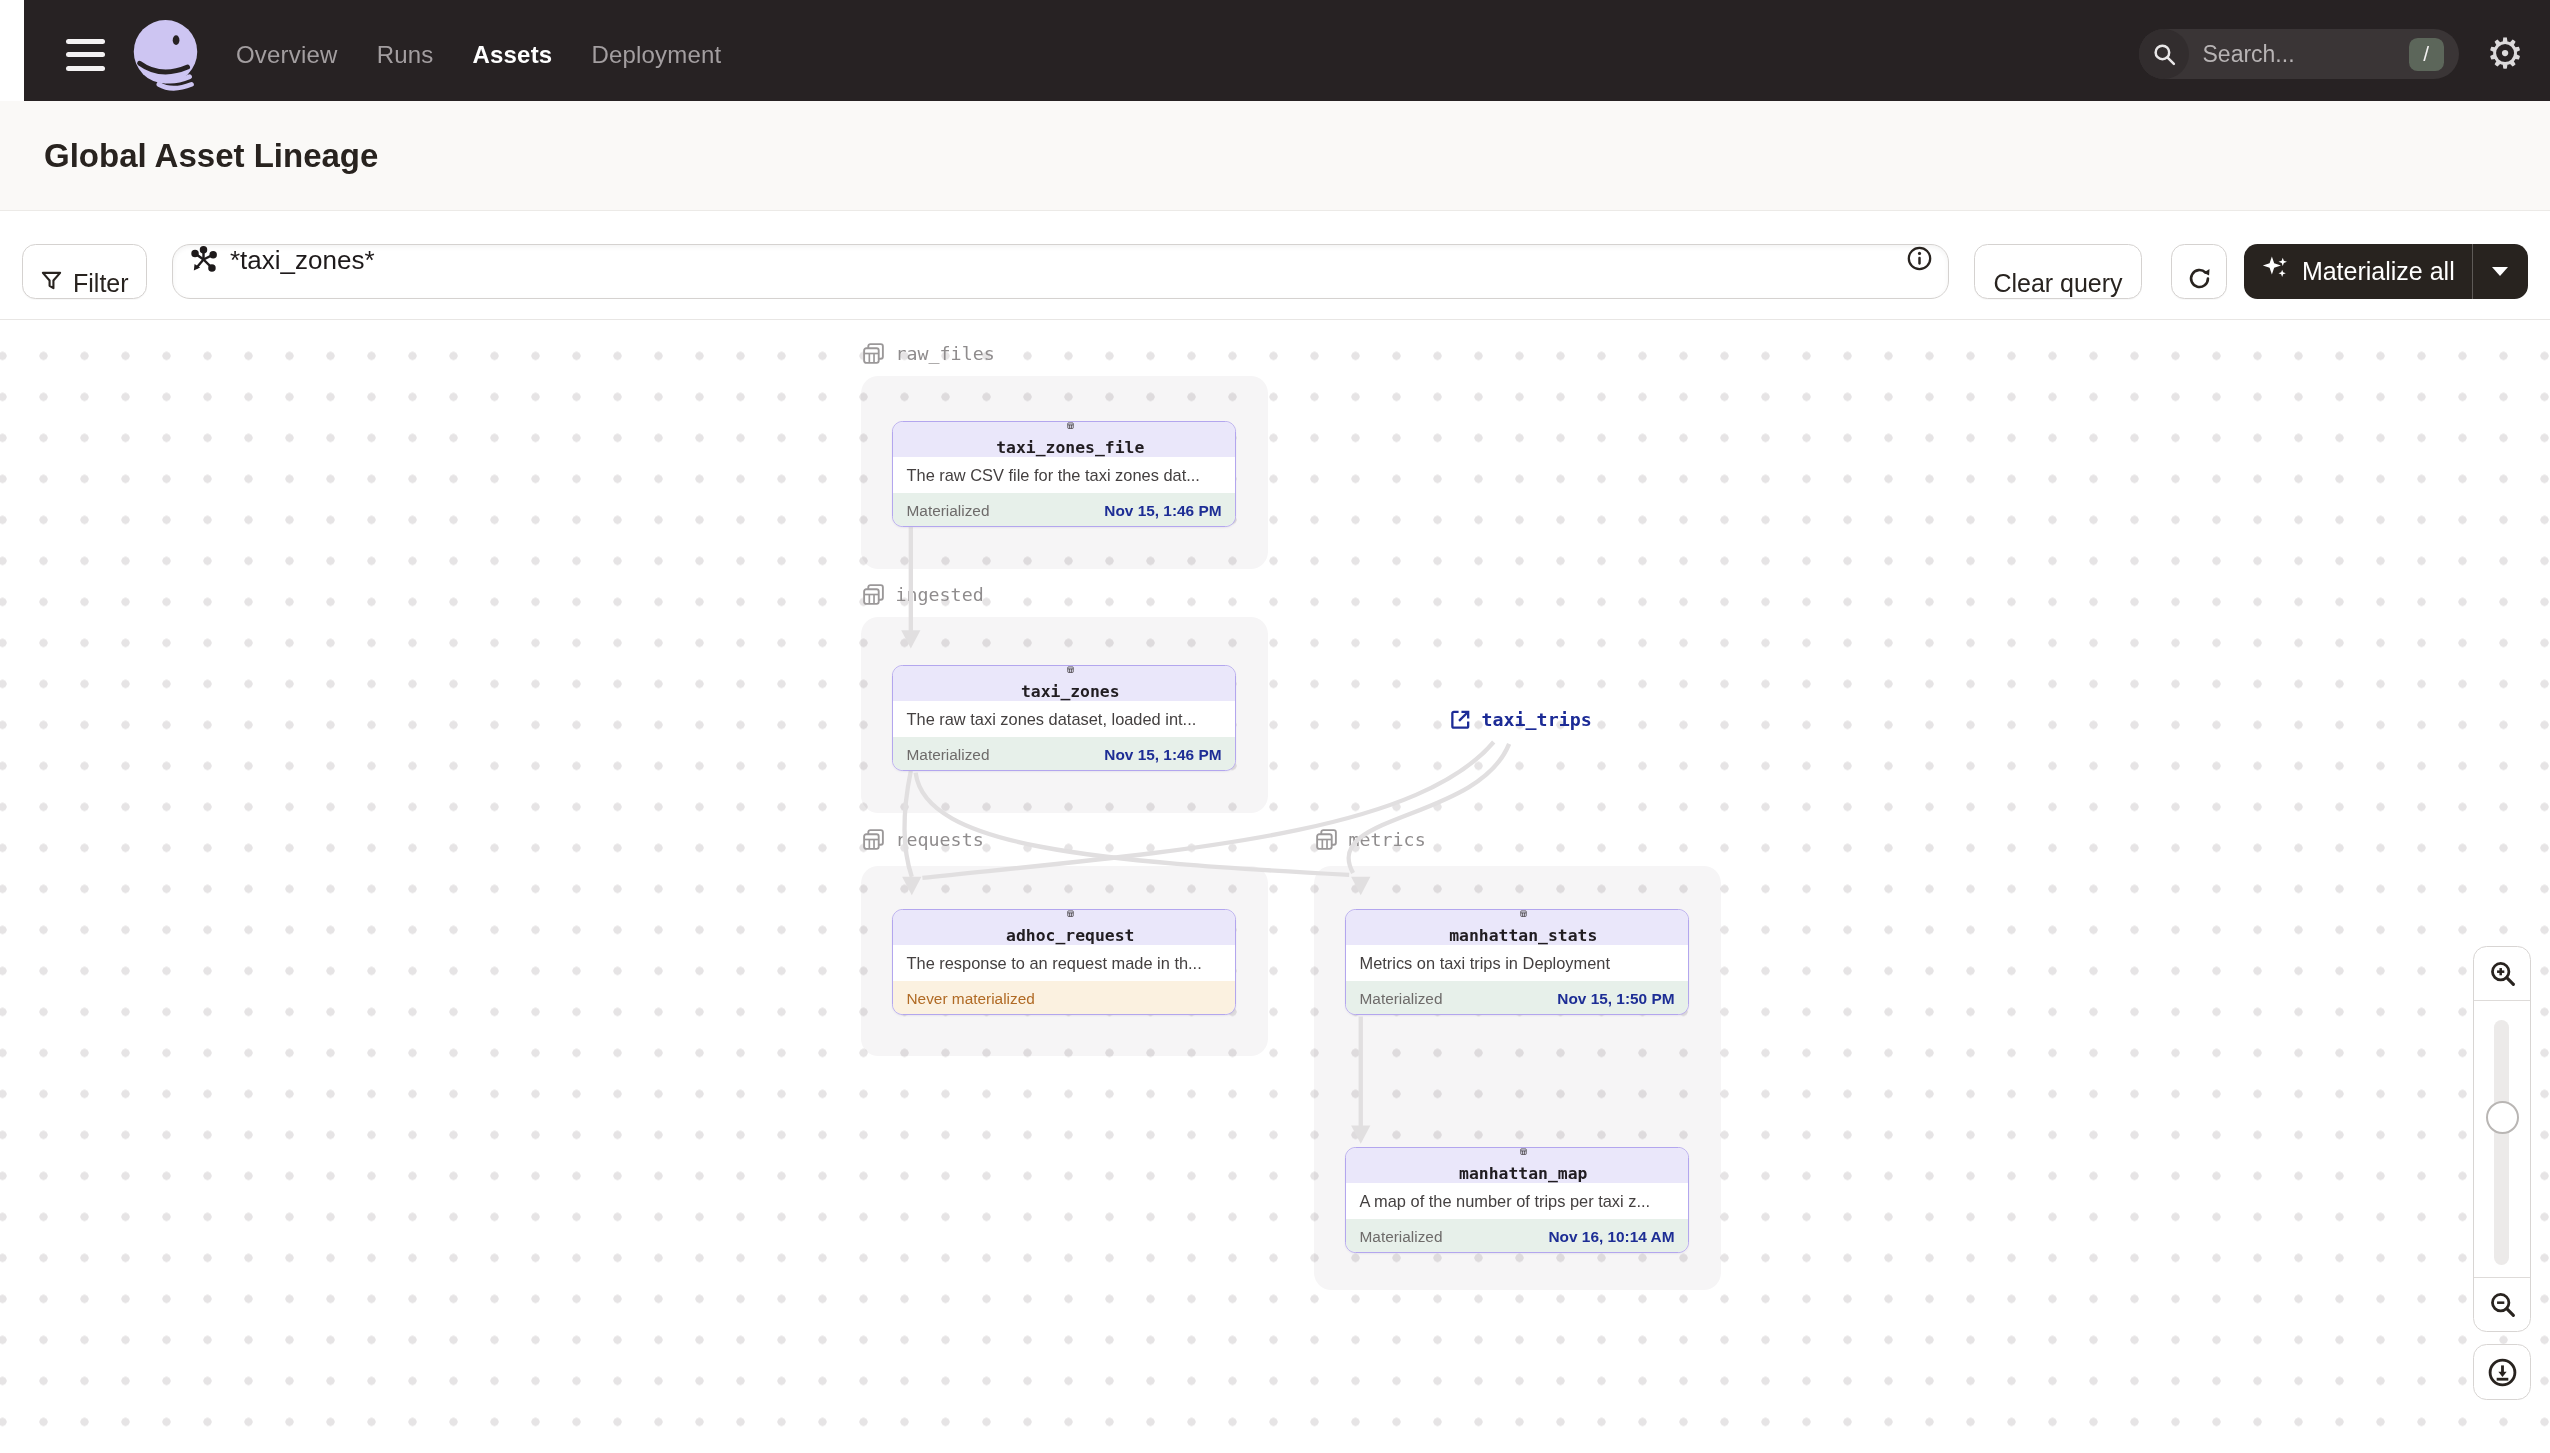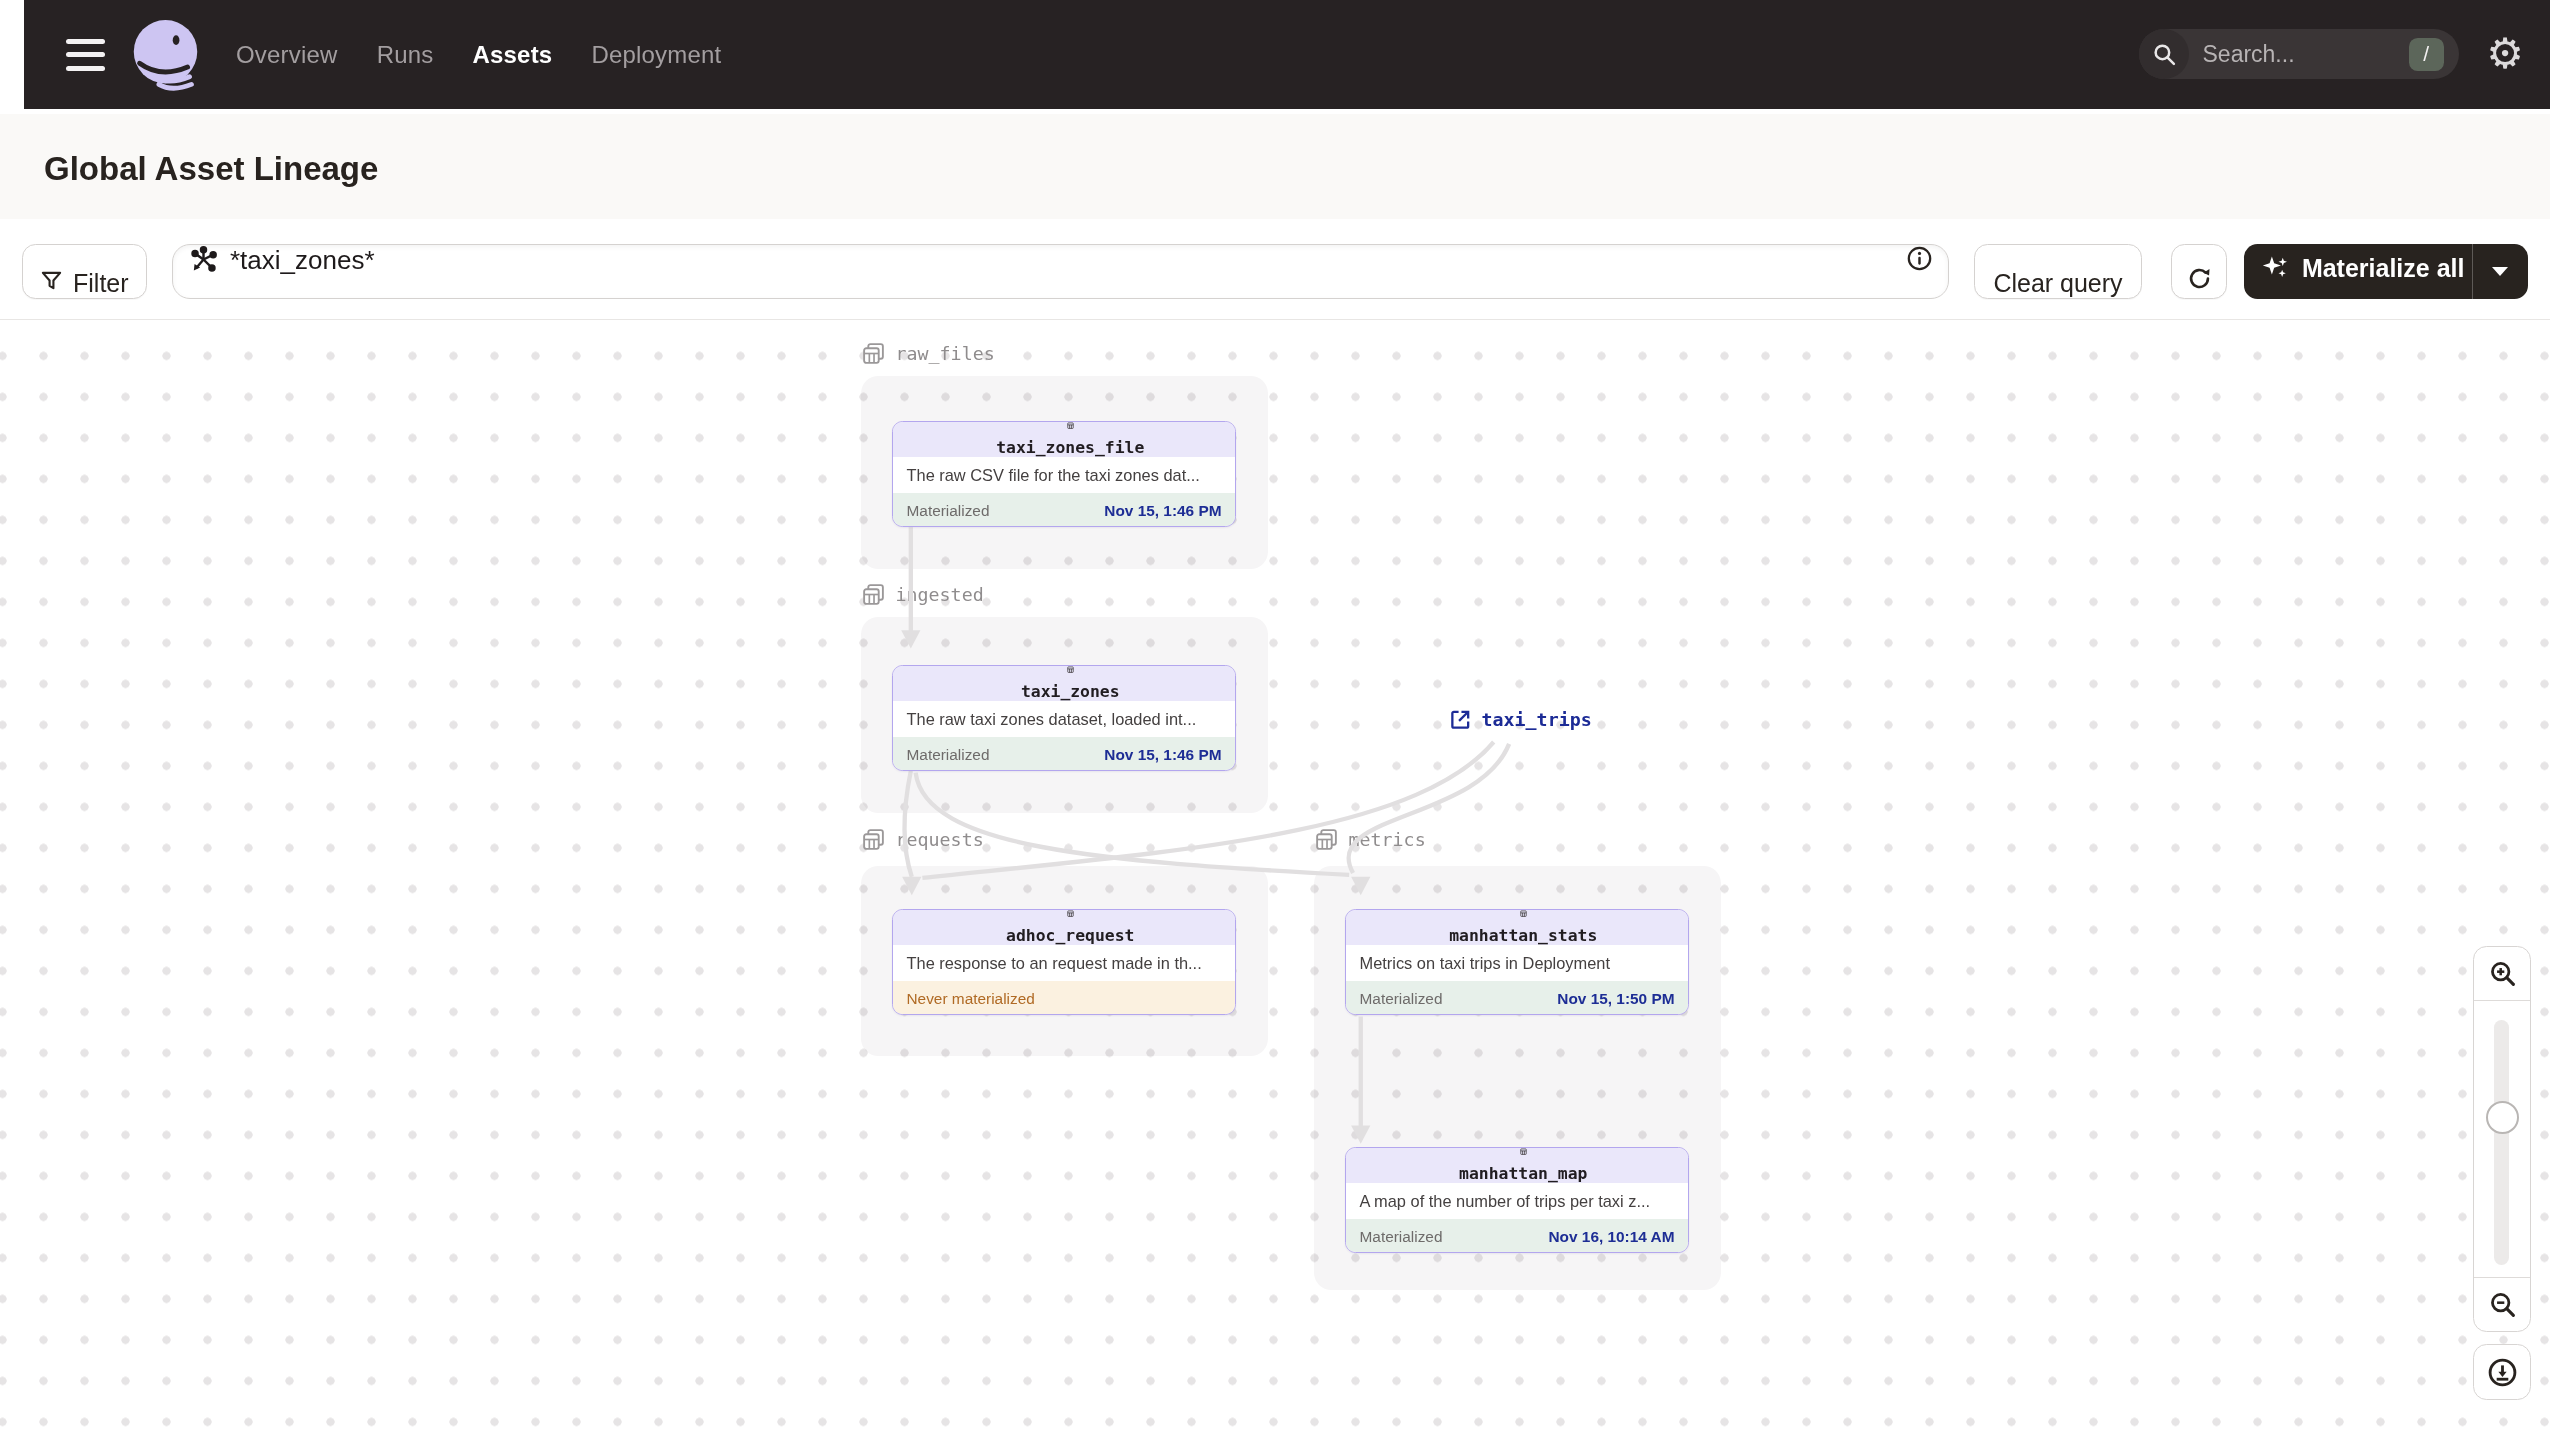--- a/index.html
+++ b/index.html
@@ -27,36 +27,36 @@
   .nav{position:absolute;left:212px;top:0;height:109px;display:flex;align-items:center;gap:39px;}
   .nav a{font-size:24px;color:var(--nav_inactive);text-decoration:none;letter-spacing:0.2px;}
   .nav a.active{color:var(--nav_active);font-weight:bold;}
   .searchpill{position:absolute;left:2115px;top:29px;width:320px;height:50px;border-radius:25px;background:var(--pill_bg);display:flex;align-items:center;}
   .searchcircle{width:50px;height:50px;border-radius:25px;background:var(--pill_circle);display:flex;align-items:center;justify-content:center;flex:0 0 auto;}
   .searchtext{color:#b7b3b4;font-size:23px;margin-left:13.5px;flex:1;}
   .slashkey{width:35px;height:33px;margin-right:15.4px;border-radius:8.7px;background:var(--slash_bg);color:#f3f1f2;font-size:21px;display:flex;align-items:center;justify-content:center;}
   .gear{position:absolute;left:2454px;top:27px;width:54px;height:54px;color:#dcdadb;font-size:42px;line-height:54px;text-align:center;cursor:pointer;}
 
   
-  .pagehead{position:absolute;left:0;top:114px;width:2550px;height:110px;background:var(--header_bg);border-bottom:1px solid #eceae7;}
+  .pagehead{position:absolute;left:0;top:101px;width:2550px;height:110px;background:var(--header_bg);border-bottom:1px solid #eceae7;}
   .pagetitle{position:absolute;left:44px;top:50%;transform:translateY(-50%);font-size:33px;font-weight:bold;color:var(--title_color);}
   .btn{display:inline-flex;align-items:flex-end;gap:9.6px;background:#fff;border:1px solid var(--btn_border);border-radius:13.5px;color:var(--btn_text);font-size:25px;justify-content:center;cursor:pointer;box-shadow:0 1px 1px rgba(0,0,0,.03);}
   .reload{position:absolute;left:2258px;top:142px;width:272px;height:52px;}
 
   
   .toolbar{position:absolute;left:0;top:219px;width:2550px;height:101px;background:#fff;border-bottom:1px solid #e8e6e4;}
   .filterbtn{position:absolute;left:22px;top:25px;width:125px;height:55px;}
   .queryinput{position:absolute;left:172px;top:25px;width:1777px;height:55px;border:1px solid var(--btn_border);border-radius:18px;background:#fff;display:flex;align-items:flex-start;box-shadow:inset 0 1.9px 4.8px rgba(0,0,0,.05);}
   .queryinput .qicon{margin-left:16.4px;flex:0 0 auto;}
   .queryinput input{border:none;outline:none;flex:1;margin-left:11.6px;font-size:26px;color:#1e1a1b;background:transparent;font-family:"Liberation Sans",sans-serif;}
   .infoicon{margin-right:15.4px;flex:0 0 auto;cursor:pointer;}
   .clearbtn{position:absolute;left:1974px;top:25px;width:168px;height:55px;}
   .refreshbtn{position:absolute;left:2171px;top:25px;width:56px;height:55px;}
   .materialize{position:absolute;left:2244px;top:25px;width:284px;height:55px;border-radius:13.5px;background:var(--dark_btn);color:#fff;display:flex;align-items:center;cursor:pointer;}
-  .materialize .mainpart{display:flex;gap:11.6px;padding-left:17.3px;width:228px;font-size:25px;font-weight:bold;}
+  .materialize .mainpart{display:flex;align-items:center;gap:11.6px;padding-left:17.3px;width:228px;font-size:25px;}
   .materialize .caretpart{width:55px;height:100%;border-left:1px solid rgba(255,255,255,.25);display:flex;align-items:center;justify-content:center;}
   .caret{width:0;height:0;border-left:8.7px solid transparent;border-right:8.7px solid transparent;border-top:9.6px solid #fff;}
 
   
   .canvas{position:absolute;left:0;top:320px;width:2550px;height:1133px;background:#fff;
     background-image:radial-gradient(circle,var(--canvas_dot) 3.9px,transparent 4.4px);
     background-size:41px 41px;background-position:23px 15.4px;}
   .group{position:absolute;background:var(--group_bg);border-radius:17.3px;}
   .grouplabel{position:absolute;display:flex;align-items:center;gap:9.6px;color:var(--group_label);font-size:18.3px;}
   .edges{position:absolute;left:0;top:0;z-index:2;pointer-events:none;}

